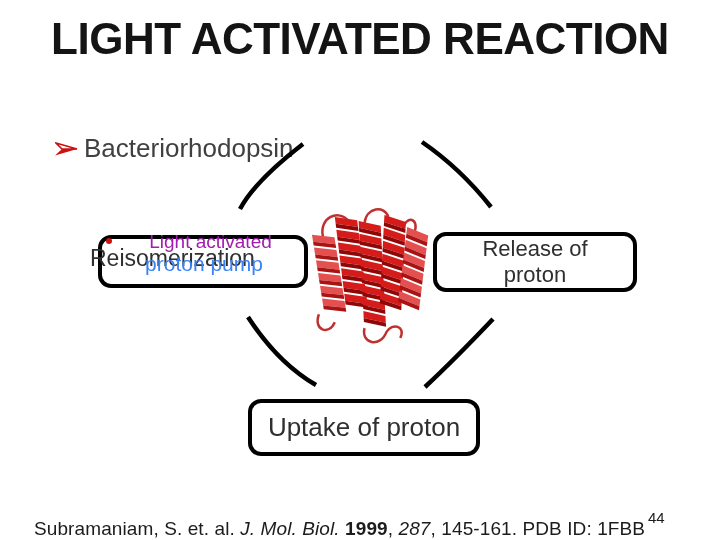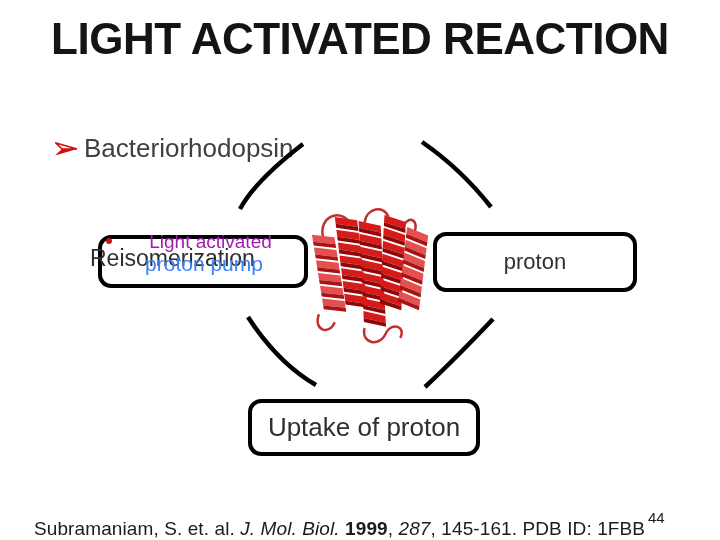--- a/index.html
+++ b/index.html
@@ -58,20 +58,21 @@
     <div>Bacteriorhodopsin</div>
   </div>
 
   <div class="rbox box-reisom"></div>
   <div class="reisom-label">Reisomerization</div>
   <div class="sub-dot"></div>
   <div class="sub-line1">Light activated</div>
   <div class="sub-line2">proton pump</div>
 
   <div class="rbox box-release">
+    <span>Release of</span>
     <span>proton</span>
   </div>
 
   <div class="rbox box-uptake">
     <span>Uptake of proton</span>
   </div>
 
   <svg class="protein" viewBox="0 0 128 148">
     <defs>
       <g id="tn">

